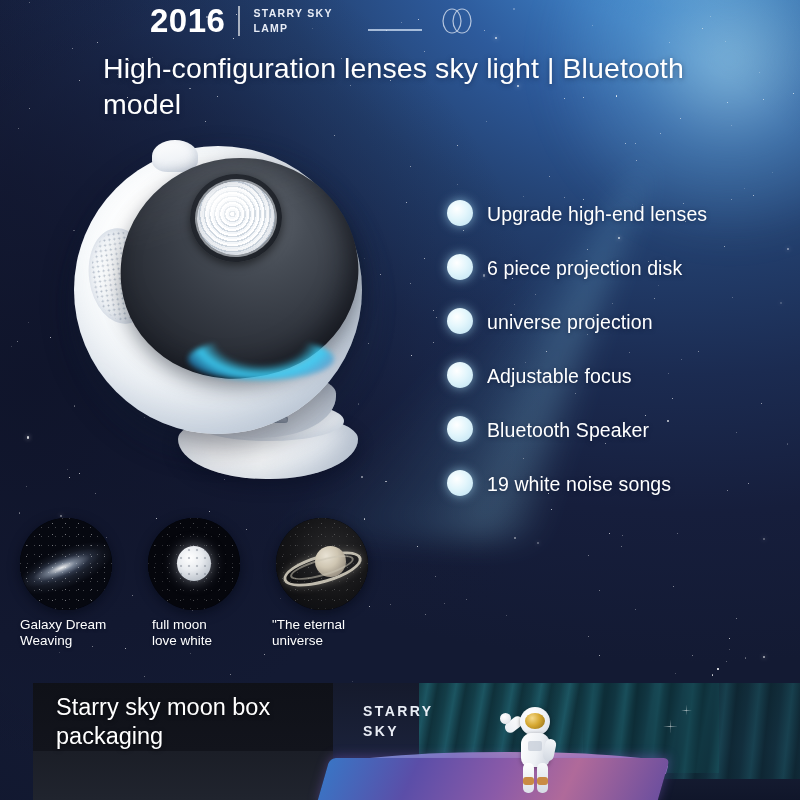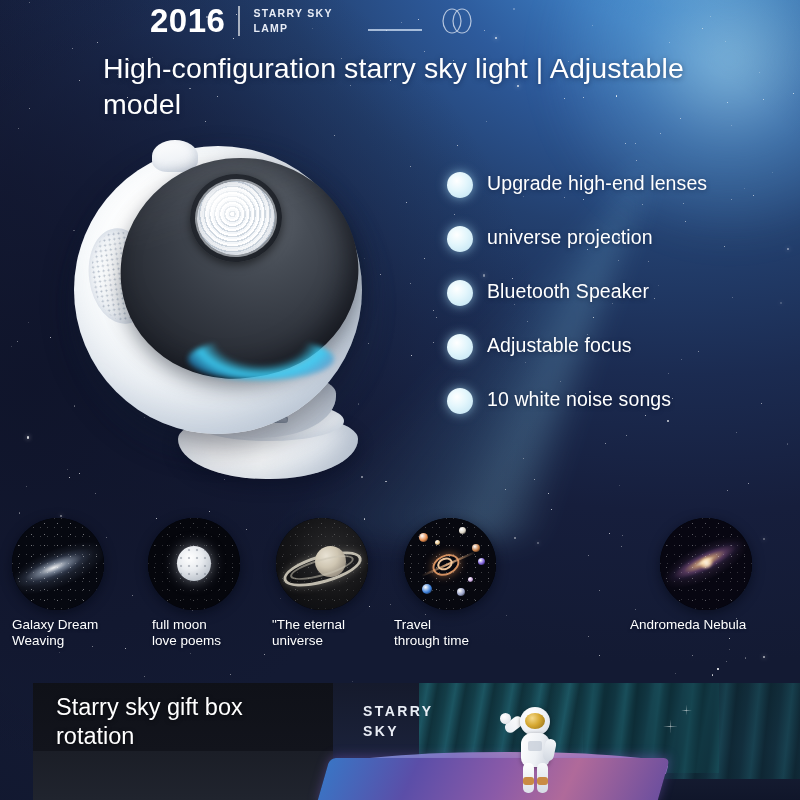--- a/index.html
+++ b/index.html
@@ -197,21 +197,21 @@
   .led-arc{
     position:absolute; left:126px; top:198px; width:146px; height:42px;
     border-radius:50%;
     background:radial-gradient(ellipse at 50% 0%, rgba(60,220,255,0) 44%, rgba(60,210,250,.92) 62%, rgba(30,140,210,.55) 80%, rgba(20,90,160,0) 100%);
     filter:blur(2.5px);
     z-index:3;
   }
 
   
   .features{ position:absolute; left:447px; top:172px; z-index:6; }
-  .feat{ display:flex; align-items:flex-start; height:54px; }
+  .feat{ display:flex; align-items:flex-end; height:54px; }
   .feat-dot{
     width:26px; height:26px; border-radius:50%; flex:0 0 26px;
     background:radial-gradient(circle at 38% 34%, #ffffff 0%, #e3f6fc 42%, #cdeaf6 75%, #b7dcee 100%);
     box-shadow:0 0 11px rgba(170,225,250,.65);
   }
   .feat-label{
     margin-left:14px; font-size:19.5px; color:#fff; font-weight:400;
     letter-spacing:.1px; text-shadow:0 1px 4px rgba(8,18,45,.5);
     white-space:nowrap;
   }
@@ -687,21 +687,21 @@
       <div>STARRY SKY</div>
       <div>LAMP</div>
     </div>
     <div class="hdr-line"></div>
     <svg class="hdr-mark" viewBox="0 0 40 28">
       <ellipse cx="15" cy="14" rx="9" ry="12" fill="none" stroke="#dbe4f2" stroke-width="1.2"></ellipse>
       <ellipse cx="25" cy="14" rx="9" ry="12" fill="none" stroke="#dbe4f2" stroke-width="1.2"></ellipse>
     </svg>
   </div>
 
-  <div class="headline">High-configuration starry sky light | Adjustable model</div>
+  <div class="headline">High-configuration lenses sky light | Bluetooth model</div>
 
   <div class="product">
     <div class="prod-aura"></div>
     <div class="base">
       <div class="base-body"></div>
       <div class="base-top"></div>
     </div>
     <div class="neck"></div>
     <div class="neck-led"></div>
     <div class="neck-port"></div>
@@ -721,102 +721,75 @@
     </div>
   </div>
 
   <div class="features" id="features">
       <div class="feat">
         <div class="feat-dot"></div>
         <div class="feat-label">Upgrade high-end lenses</div>
       </div>
       <div class="feat">
         <div class="feat-dot"></div>
+        <div class="feat-label">6 piece projection disk</div>
+      </div>
+      <div class="feat">
+        <div class="feat-dot"></div>
         <div class="feat-label">universe projection</div>
+      </div>
+      <div class="feat">
+        <div class="feat-dot"></div>
+        <div class="feat-label">Adjustable focus</div>
       </div>
       <div class="feat">
         <div class="feat-dot"></div>
         <div class="feat-label">Bluetooth Speaker</div>
       </div>
       <div class="feat">
         <div class="feat-dot"></div>
-        <div class="feat-label">Adjustable focus</div>
-      </div>
-      <div class="feat">
-        <div class="feat-dot"></div>
-        <div class="feat-label">10 white noise songs</div>
+        <div class="feat-label">19 white noise songs</div>
       </div>
     </div>
 
   <div class="thumbs" id="thumbs">
-      <div class="thumb" style="left: 0;">
+      <div class="thumb" style="left: 8px;">
         <div class="thumb-circle">
           <div style="position: absolute; inset: 0px;">
             <div class="t-galaxy"></div>
             <div class="tc-dots" style="opacity:.55"></div>
           </div>
         </div>
         <div class="thumb-caption" style="margin-left: 12px;">Galaxy Dream
 Weaving</div>
       </div>
       <div class="thumb" style="left: 136px;">
         <div class="thumb-circle">
           <div style="position: absolute; inset: 0px;">
             <div style="position:absolute;inset:0;background:#05060c"></div>
             <div class="tc-dots" style="opacity:.35"></div>
             <div class="t-moon"></div>
           </div>
         </div>
         <div class="thumb-caption" style="margin-left: 16px;">full moon
-love poems</div>
+love white</div>
       </div>
       <div class="thumb" style="left: 264px;">
         <div class="thumb-circle">
           <div style="position: absolute; inset: 0px;">
             <div style="position:absolute;inset:0;background:radial-gradient(circle at 60% 40%, #2a2a2c 0%, #141416 55%, #08090d 100%)"></div>
             <div class="tc-dots" style="opacity:.28"></div>
             <div class="t-sat-ring"></div>
             <div class="t-sat-body"></div>
             <div class="t-sat-ring2"></div>
           </div>
         </div>
         <div class="thumb-caption" style="margin-left: 8px;">"The eternal
 universe</div>
       </div>
-      <div class="thumb" style="left: 392px;">
-        <div class="thumb-circle">
-          <div style="position: absolute; inset: 0px;">
-            <div class="t-travel"></div>
-            <div class="tc-dots" style="opacity:.5"></div>
-            <div class="t-streak"></div>
-            <div class="t-ring-a"></div>
-            <div class="t-ring-b"></div>
-            <div class="pl" style="left:16%;top:16%;width:9px;height:9px;background:radial-gradient(circle at 35% 32%, #fff 0%, #e08a4e 55%, rgba(0,0,0,.6) 100%)"></div>
-            <div class="pl" style="left:60%;top:10%;width:7px;height:7px;background:radial-gradient(circle at 35% 32%, #fff 0%, #d9d2c4 55%, rgba(0,0,0,.6) 100%)"></div>
-            <div class="pl" style="left:74%;top:28%;width:8px;height:8px;background:radial-gradient(circle at 35% 32%, #fff 0%, #c07a45 55%, rgba(0,0,0,.6) 100%)"></div>
-            <div class="pl" style="left:80%;top:44%;width:7px;height:7px;background:radial-gradient(circle at 35% 32%, #fff 0%, #7a5ed8 55%, rgba(0,0,0,.6) 100%)"></div>
-            <div class="pl" style="left:20%;top:72%;width:10px;height:10px;background:radial-gradient(circle at 35% 32%, #fff 0%, #3d7fd8 55%, rgba(0,0,0,.6) 100%)"></div>
-            <div class="pl" style="left:58%;top:76%;width:8px;height:8px;background:radial-gradient(circle at 35% 32%, #fff 0%, #9aa3c8 55%, rgba(0,0,0,.6) 100%)"></div>
-            <div class="pl" style="left:34%;top:24%;width:5px;height:5px;background:radial-gradient(circle at 35% 32%, #fff 0%, #e8c58a 55%, rgba(0,0,0,.6) 100%)"></div>
-            <div class="pl" style="left:70%;top:64%;width:5px;height:5px;background:radial-gradient(circle at 35% 32%, #fff 0%, #caa9e0 55%, rgba(0,0,0,.6) 100%)"></div>
-          </div>
-        </div>
-        <div class="thumb-caption" style="margin-left: 2px;">Travel
-through time</div>
-      </div>
-      <div class="thumb" style="left: 648px;">
-        <div class="thumb-circle">
-          <div style="position: absolute; inset: 0px;">
-            <div class="t-and"></div>
-            <div class="tc-dots" style="opacity:.42"></div>
-            <div class="t-and-core"></div>
-          </div>
-        </div>
-        <div class="thumb-caption" style="margin-left: -18px;">Andromeda Nebula</div>
-      </div>
     </div>
 
   <div class="giftbox">
     <div class="gb-scene">
       <div class="gb-curtain"></div>
       <div class="gb-curtain2"></div>
       <div class="gb-box-top"></div>
       <div class="gb-box"></div>
       <div class="sparkle" style="left:330px;top:36px;width:15px;height:15px;"></div>
       <div class="sparkle" style="left:348px;top:22px;width:11px;height:11px;"></div>
@@ -827,20 +800,20 @@
       <div class="a-helmet"></div>
       <div class="a-visor"></div>
       <div class="a-body"></div>
       <div class="a-chest"></div>
       <div class="a-arm-dn"></div>
       <div class="a-leg-l"></div>
       <div class="a-leg-r"></div>
       <div class="a-knee-l"></div>
       <div class="a-knee-r"></div>
     </div>
-    <div class="gb-title">Starry sky gift box rotation</div>
+    <div class="gb-title">Starry sky moon box packaging</div>
     <div class="gb-brand">
       <div>STARRY</div>
       <div>SKY</div>
     </div>
   </div>
 
 </div>
 
 </body></html>

